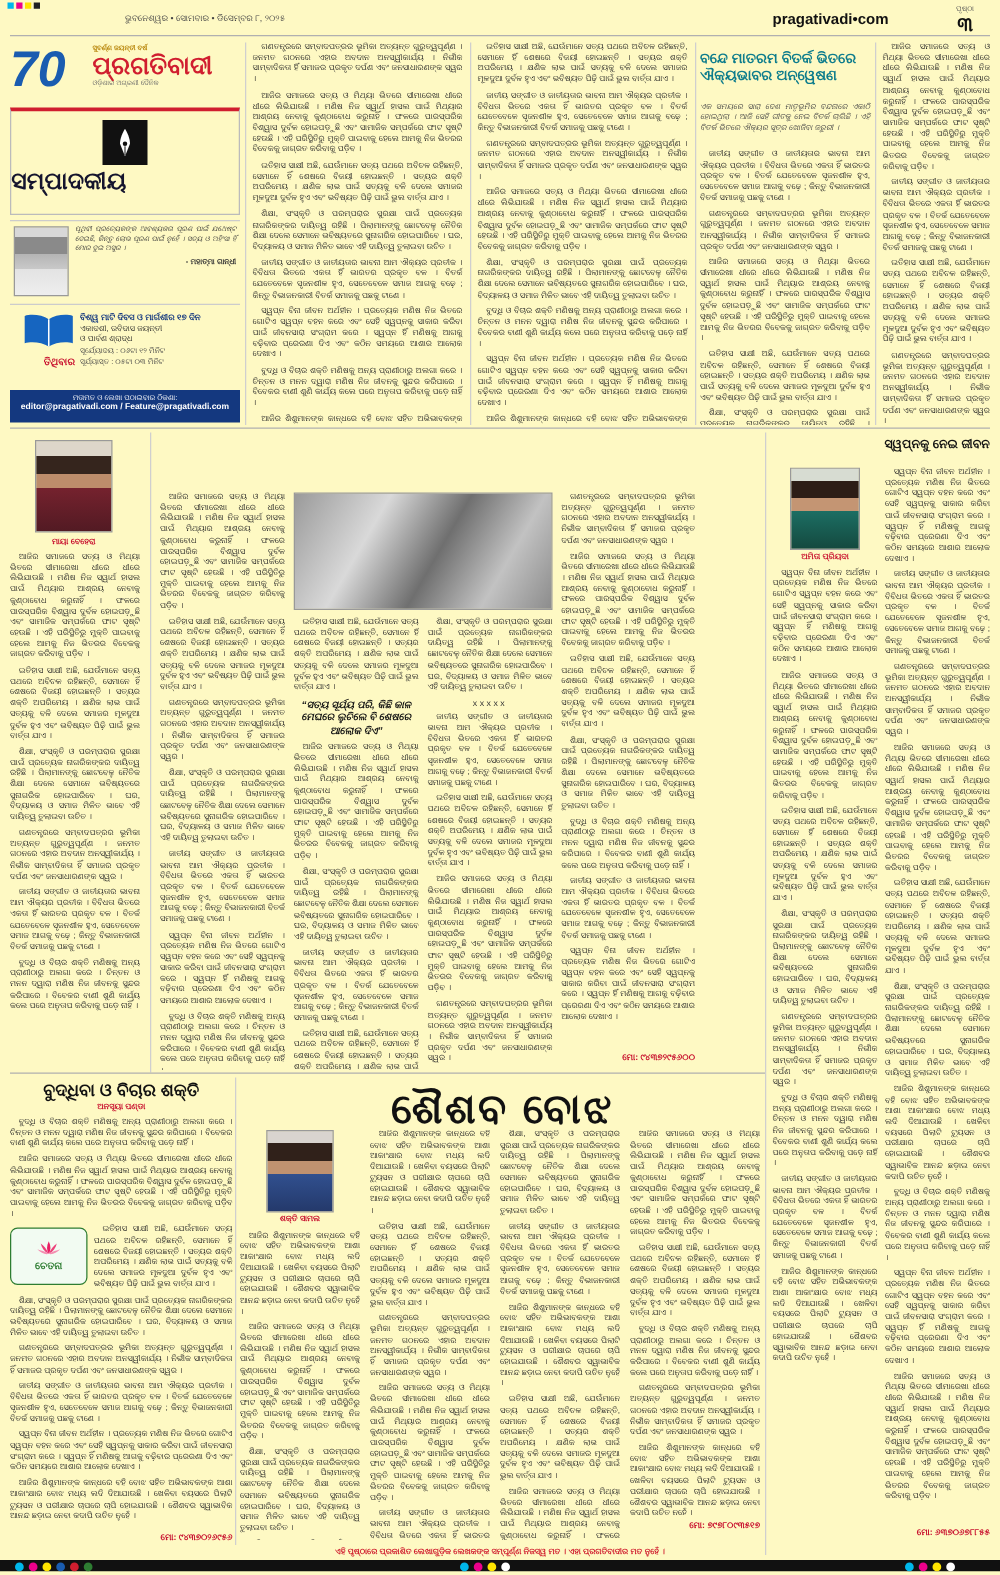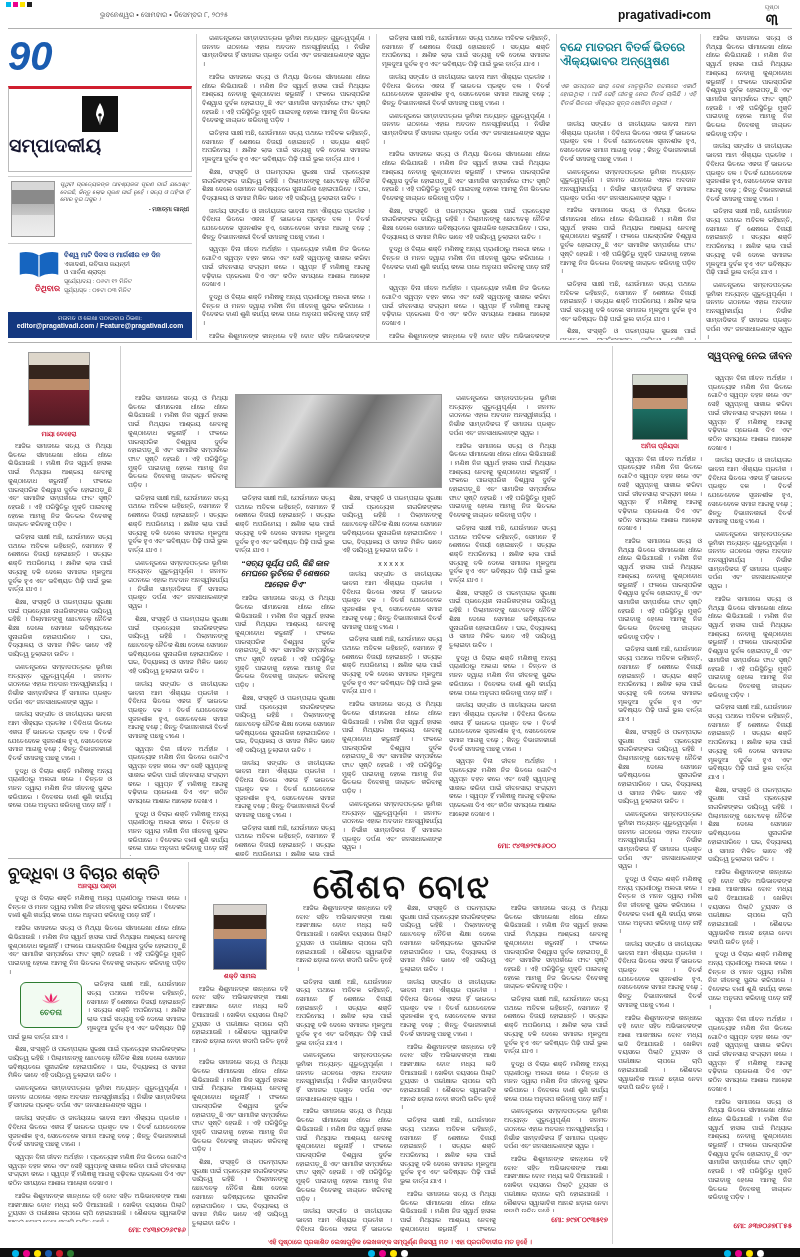--- a/index.html
+++ b/index.html
@@ -1,35 +1,35 @@
 <!DOCTYPE html>
 <html><head>
 <meta charset="utf-8">
 <style>
   *{margin:0;padding:0;box-sizing:border-box}
   html,body{background:#ededed}
   body{font-family:"Liberation Sans","DejaVu Sans",sans-serif}
-  #page{position:relative;width:800px;height:1260px;background:#ffffff;overflow:hidden;margin:0 auto;box-shadow:0 0 4px rgba(0,0,0,.3)}
+  #page{position:relative;width:800px;height:1260px;background:#fef9c3;overflow:hidden;margin:0 auto;box-shadow:0 0 4px rgba(0,0,0,.3)}
   .abs{position:absolute}
   .bt{font-size:6.5px;line-height:1.34;text-align:justify;color:#222;overflow:hidden}
   .bt p{margin:0 0 4px;text-indent:7px}
   .col{position:absolute;overflow:hidden}
   .vr{position:absolute;width:1px;background:#cfcfcf}
   .hr{position:absolute;height:1px;background:#b0b0b0}
   .aname{font-size:6.5px;font-weight:bold;color:#c8102e;text-align:center}
   .phone{position:absolute;font-size:7px;font-weight:bold;color:#c8102e;text-align:right}
   .photo{border:1px solid #999}
   .p-gandhi{background:linear-gradient(180deg,#d8d8d8 0%,#d8d8d8 14%,#8a8a8a 14% ,#8a8a8a 40%,#b5b5b5 40%,#c9c9c9 62%,#e3e3e3 62%,#eeeeee 100%)}
   .p-satya-author{background:linear-gradient(180deg,#ddd6ca 0%,#ddd6ca 16%,#35251d 16%,#35251d 36%,#bd8d6b 36%,#bd8d6b 52%,#75222e 52%,#521a23 100%)}
   .p-swapna-author{background:linear-gradient(180deg,#d7dcd2 0%,#d7dcd2 15%,#2c1d16 15%,#2c1d16 36%,#c49573 36%,#c49573 53%,#1c6e63 53%,#14493f 100%)}
   .p-saisaba-author{background:linear-gradient(180deg,#d9d4cf 0%,#d9d4cf 15%,#30211a 15%,#30211a 37%,#c09270 37%,#c09270 53%,#31508f 53%,#24396b 100%)}
   .p-article{background:linear-gradient(120deg,#9a9a9a 0%,#d9d9d9 30%,#6f6f6f 55%,#c2c2c2 78%,#8c8c8c 100%)}
   .pullquote{font-size:8px;font-weight:bold;font-style:italic;text-align:center;color:#111;line-height:1.3;margin:4px 0;text-indent:0}
   .sep{font-size:7px;letter-spacing:2px;text-align:center;color:#333;margin:2px 0}
-  .badge{float:left;width:62px;height:46px;border:1.5px solid #2e7d32;border-radius:6px;background:#f2fbf2;display:flex;flex-direction:column;align-items:center;justify-content:center;margin:2px 5px 2px 12px}
+  .badge{float:left;width:62px;height:46px;border:1.5px solid #2e7d32;border-radius:6px;background:#f2fbf2;display:flex;flex-direction:column;align-items:center;justify-content:center;margin:2px 5px 2px 0}
   .badge span{font-size:8px;font-weight:bold;color:#2e7d32}
   .dot{width:7px;height:7px;border-radius:50%;display:inline-block;margin-right:4px}
   .dotrow{position:absolute;top:1249px;height:8px;display:flex;align-items:center}
 </style>
 </head>
 <body>
 
 <div id="page">
 
   <div class="abs" style="left:6px;top:2px;display:flex">
@@ -41,21 +41,26 @@
 
   <div class="abs" style="left:100px;top:11px;font-size:7px;color:#444">ଭୁବନେଶ୍ୱର • ସୋମବାର • ଡିସେମ୍ବର ୮, ୨୦୨୫</div>
   <div class="abs" style="left:618px;top:8px;font-size:12px;font-weight:bold;color:#111">pragativadi•com</div>
   <div class="abs" style="left:752px;top:4px;width:40px;text-align:center">
     <div style="font-size:6px;color:#555">ପୃଷ୍ଠା</div>
     <div style="font-size:16px;font-weight:bold;color:#111">୩</div>
   </div>
   <div class="hr" style="left:8px;top:28px;width:784px"></div>
 
   <div class="abs" style="left:8px;top:33px;width:184px;height:50px">
-    <span style="float:left;font-size:40px;line-height:46px;font-weight:800;font-style:italic;color:#1a5cb0">90</span>
+    <span style="float:left;font-size:40px;line-height:46px;font-weight:800;font-style:italic;color:#1a5cb0">70</span>
+    <div style="margin-left:66px;padding-top:3px">
+      <div style="font-size:5.5px;color:#b8860b;font-weight:bold">ସୁବର୍ଣ୍ଣ ଜୟନ୍ତୀ ବର୍ଷ</div>
+      <div style="font-size:20px;font-weight:800;color:#d01e2f;line-height:1.1">ପ୍ରଗତିବାଦୀ</div>
+      <div style="font-size:5.5px;color:#666">ଓଡ଼ିଶାର ଅଗ୍ରଣୀ ଦୈନିକ</div>
+    </div>
   </div>
 
   <div class="abs" style="left:8px;top:86px;width:184px;height:86px;border:1px solid #bbb;border-top:3px solid #d01e2f;text-align:left">
     <div style="width:36px;height:36px;background:#111;margin:7px auto 3px;display:flex;align-items:center;justify-content:center">
       <svg viewBox="0 0 24 24" width="24" height="24">
           <path d="M12 1 C9 6 8 10 8 13 L12 23 L16 13 C16 10 15 6 12 1Z" fill="#fff"></path>
           <circle cx="12" cy="13" r="1.8" fill="#111"></circle>
           <path d="M12 15 L12 22" stroke="#111" stroke-width="0.8"></path>
         </svg>
     </div>
@@ -216,21 +221,21 @@
       <p>ଇତିହାସ ସାକ୍ଷୀ ଅଛି, ଯେଉଁମାନେ ସତ୍ୟ ପଥରେ ଅବିଚଳ ରହିଛନ୍ତି, ସେମାନେ ହିଁ ଶେଷରେ ବିଜୟୀ ହୋଇଛନ୍ତି । ସତ୍ୟର ଶକ୍ତି ଅପରିମେୟ । କ୍ଷଣିକ ଲାଭ ପାଇଁ ସତ୍ୟକୁ ବଳି ଦେଲେ ସମାଜର ମୂଳଦୁଆ ଦୁର୍ବଳ ହୁଏ ଏବଂ ଭବିଷ୍ୟତ ପିଢ଼ି ପାଇଁ ଭୁଲ ବାର୍ତ୍ତା ଯାଏ ।</p>
       <p>ଶିକ୍ଷା, ସଂସ୍କୃତି ଓ ପରମ୍ପରାର ସୁରକ୍ଷା ପାଇଁ ପ୍ରତ୍ୟେକ ନାଗରିକଙ୍କର ଦାୟିତ୍ୱ ରହିଛି । ପିଲାମାନଙ୍କୁ ଛୋଟବେଳୁ ନୈତିକ ଶିକ୍ଷା ଦେଲେ ସେମାନେ ଭବିଷ୍ୟତରେ ସୁନାଗରିକ ହୋଇପାରିବେ । ଘର, ବିଦ୍ୟାଳୟ ଓ ସମାଜ ମିଳିତ ଭାବେ ଏହି ଦାୟିତ୍ୱ ତୁଲାଇବା ଉଚିତ ।</p>
       <p>ଆଜିର ଶିଶୁମାନଙ୍କ କାନ୍ଧରେ ବହି ବୋଝ ସହିତ ଅଭିଭାବକଙ୍କ ଆଶା ଆକାଂକ୍ଷାର ବୋଝ ମଧ୍ୟ ଲଦି ଦିଆଯାଉଛି । ଖେଳିବା ବୟସରେ ପିଲାଟି ଟ୍ୟୁସନ ଓ ପରୀକ୍ଷାର ଚାପରେ ଚାପି ହୋଇଯାଉଛି । ଶୈଶବର ସ୍ୱାଭାବିକ ଆନନ୍ଦ ଛଡ଼ାଇ ନେବା କଦାପି ଉଚିତ ନୁହେଁ ।</p>
       <p>ବୁଦ୍ଧି ଓ ବିଚାର ଶକ୍ତି ମଣିଷକୁ ଅନ୍ୟ ପ୍ରାଣୀଠାରୁ ଅଲଗା କରେ । ଚିନ୍ତନ ଓ ମନନ ଦ୍ୱାରା ମଣିଷ ନିଜ ଜୀବନକୁ ସୁନ୍ଦର କରିପାରେ । ବିବେକର ବାଣୀ ଶୁଣି କାର୍ଯ୍ୟ କଲେ ପରେ ଅନୁତାପ କରିବାକୁ ପଡ଼େ ନାହିଁ ।</p>
       <p>ସ୍ୱପ୍ନ ବିନା ଜୀବନ ଅର୍ଥହୀନ । ପ୍ରତ୍ୟେକ ମଣିଷ ନିଜ ଭିତରେ ଗୋଟିଏ ସ୍ୱପ୍ନ ବହନ କରେ ଏବଂ ସେହି ସ୍ୱପ୍ନକୁ ସାକାର କରିବା ପାଇଁ ଜୀବନସାରା ସଂଗ୍ରାମ କରେ । ସ୍ୱପ୍ନ ହିଁ ମଣିଷକୁ ଆଗକୁ ବଢ଼ିବାର ପ୍ରେରଣା ଦିଏ ଏବଂ କଠିନ ସମୟରେ ଆଶାର ଆଲୋକ ଦେଖାଏ ।</p>
       <p>ଆଜିର ସମାଜରେ ସତ୍ୟ ଓ ମିଥ୍ୟା ଭିତରେ ସୀମାରେଖା ଧୀରେ ଧୀରେ ଲିଭିଯାଉଛି । ମଣିଷ ନିଜ ସ୍ୱାର୍ଥ ହାସଲ ପାଇଁ ମିଥ୍ୟାର ଆଶ୍ରୟ ନେବାକୁ କୁଣ୍ଠାବୋଧ କରୁନାହିଁ । ଫଳରେ ପାରସ୍ପରିକ ବିଶ୍ୱାସ ଦୁର୍ବଳ ହୋଇପଡ଼ୁଛି ଏବଂ ସାମାଜିକ ସମ୍ପର୍କରେ ଫାଟ ସୃଷ୍ଟି ହେଉଛି । ଏହି ପରିସ୍ଥିତିରୁ ମୁକ୍ତି ପାଇବାକୁ ହେଲେ ଆମକୁ ନିଜ ଭିତରର ବିବେକକୁ ଜାଗ୍ରତ କରିବାକୁ ପଡ଼ିବ ।</p>
     </div>
   <div class="phone" style="left:708px;top:1222px;width:84px">ମୋ: ୬୩୭୦୬୭୮୮୫୫</div>
 
   <div class="hr" style="left:8px;top:858px;width:604px"></div>
-  <div class="abs" style="left:8px;top:864px;width:178px;font-size:17px;font-weight:800;color:#111">ବୁଦ୍ଧିବା ଓ ବିଚାର ଶକ୍ତି</div>
+  <div class="abs" style="left:8px;top:864px;width:178px;text-align:center;font-size:14px;font-weight:800;color:#111">ବୁଦ୍ଧିବା ଓ ବିଚାର ଶକ୍ତି</div>
   <div class="aname abs" style="left:8px;top:882px;width:178px">ଅନସୂୟା ପଣ୍ଡା</div>
   <div class="col bt" style="left:8px;top:894px;width:178px;height:328px">
     <p>ବୁଦ୍ଧି ଓ ବିଚାର ଶକ୍ତି ମଣିଷକୁ ଅନ୍ୟ ପ୍ରାଣୀଠାରୁ ଅଲଗା କରେ । ଚିନ୍ତନ ଓ ମନନ ଦ୍ୱାରା ମଣିଷ ନିଜ ଜୀବନକୁ ସୁନ୍ଦର କରିପାରେ । ବିବେକର ବାଣୀ ଶୁଣି କାର୍ଯ୍ୟ କଲେ ପରେ ଅନୁତାପ କରିବାକୁ ପଡ଼େ ନାହିଁ ।</p>
     <p>ଆଜିର ସମାଜରେ ସତ୍ୟ ଓ ମିଥ୍ୟା ଭିତରେ ସୀମାରେଖା ଧୀରେ ଧୀରେ ଲିଭିଯାଉଛି । ମଣିଷ ନିଜ ସ୍ୱାର୍ଥ ହାସଲ ପାଇଁ ମିଥ୍ୟାର ଆଶ୍ରୟ ନେବାକୁ କୁଣ୍ଠାବୋଧ କରୁନାହିଁ । ଫଳରେ ପାରସ୍ପରିକ ବିଶ୍ୱାସ ଦୁର୍ବଳ ହୋଇପଡ଼ୁଛି ଏବଂ ସାମାଜିକ ସମ୍ପର୍କରେ ଫାଟ ସୃଷ୍ଟି ହେଉଛି । ଏହି ପରିସ୍ଥିତିରୁ ମୁକ୍ତି ପାଇବାକୁ ହେଲେ ଆମକୁ ନିଜ ଭିତରର ବିବେକକୁ ଜାଗ୍ରତ କରିବାକୁ ପଡ଼ିବ ।</p>
     <div class="badge">
       <span>
         <svg viewBox="0 0 24 14" width="22" height="13">
             <path d="M12 1 C10 5 10 9 12 12 C14 9 14 5 12 1Z" fill="#e91e63"></path>
             <path d="M5 3 C6 7 8 10 12 12 C10 8 8 5 5 3Z" fill="#ec407a"></path>
             <path d="M19 3 C18 7 16 10 12 12 C14 8 16 5 19 3Z" fill="#ec407a"></path>

